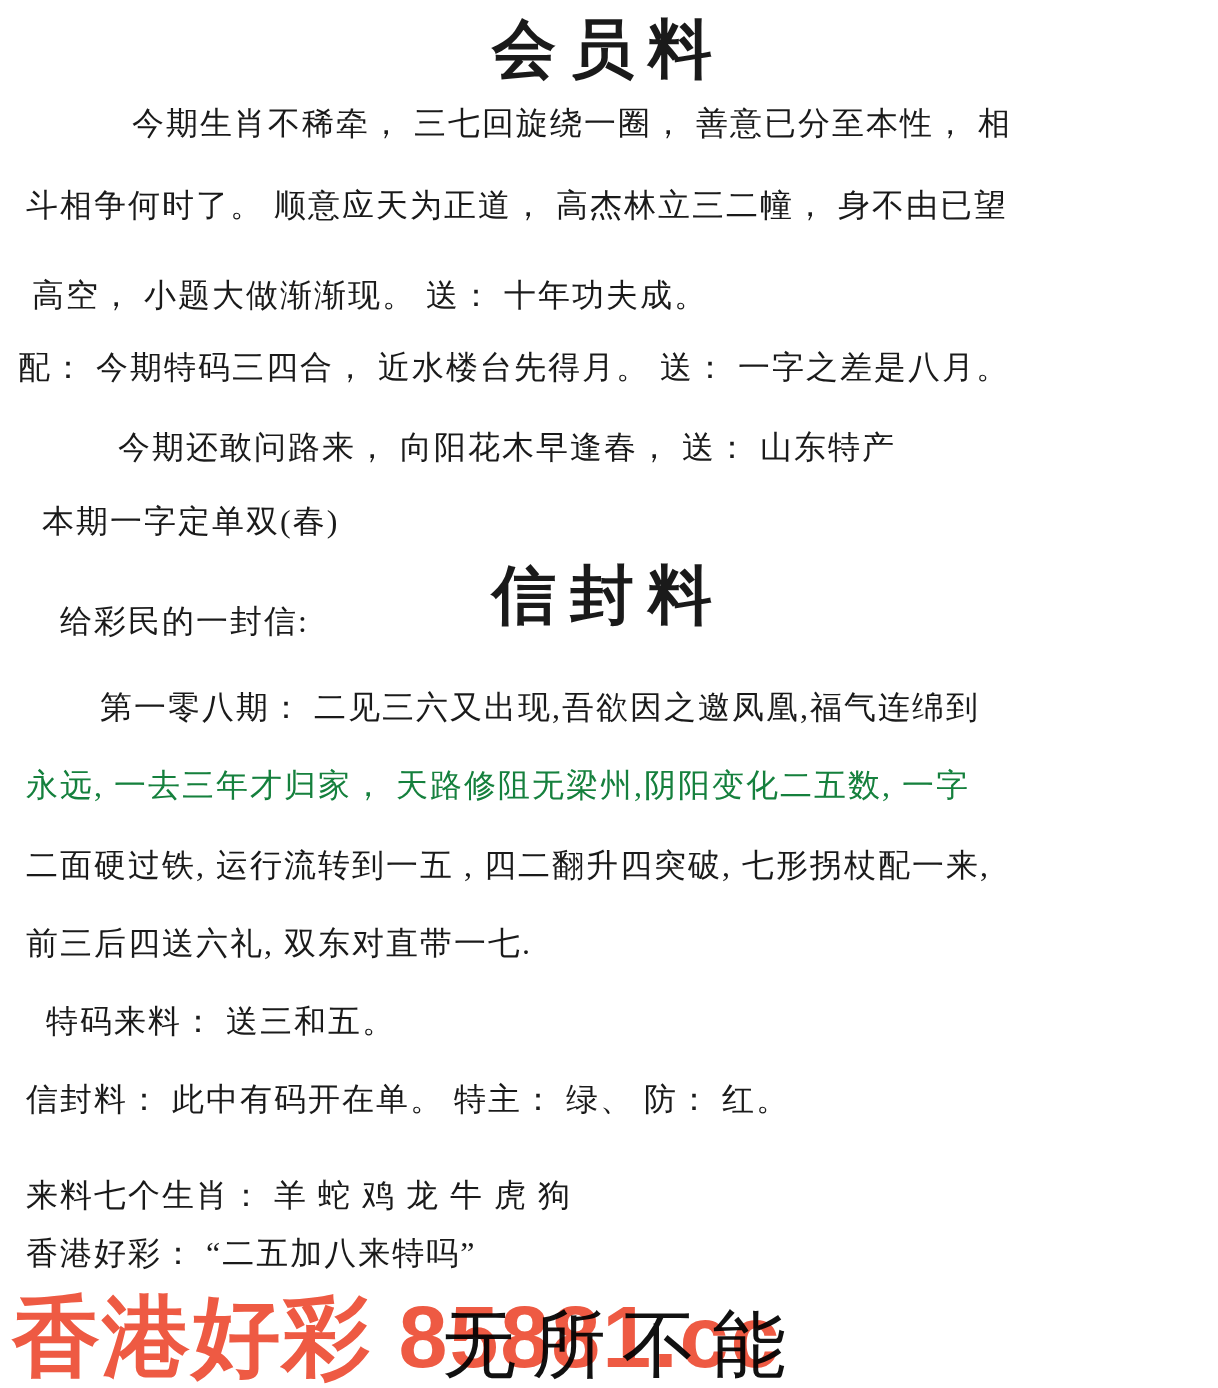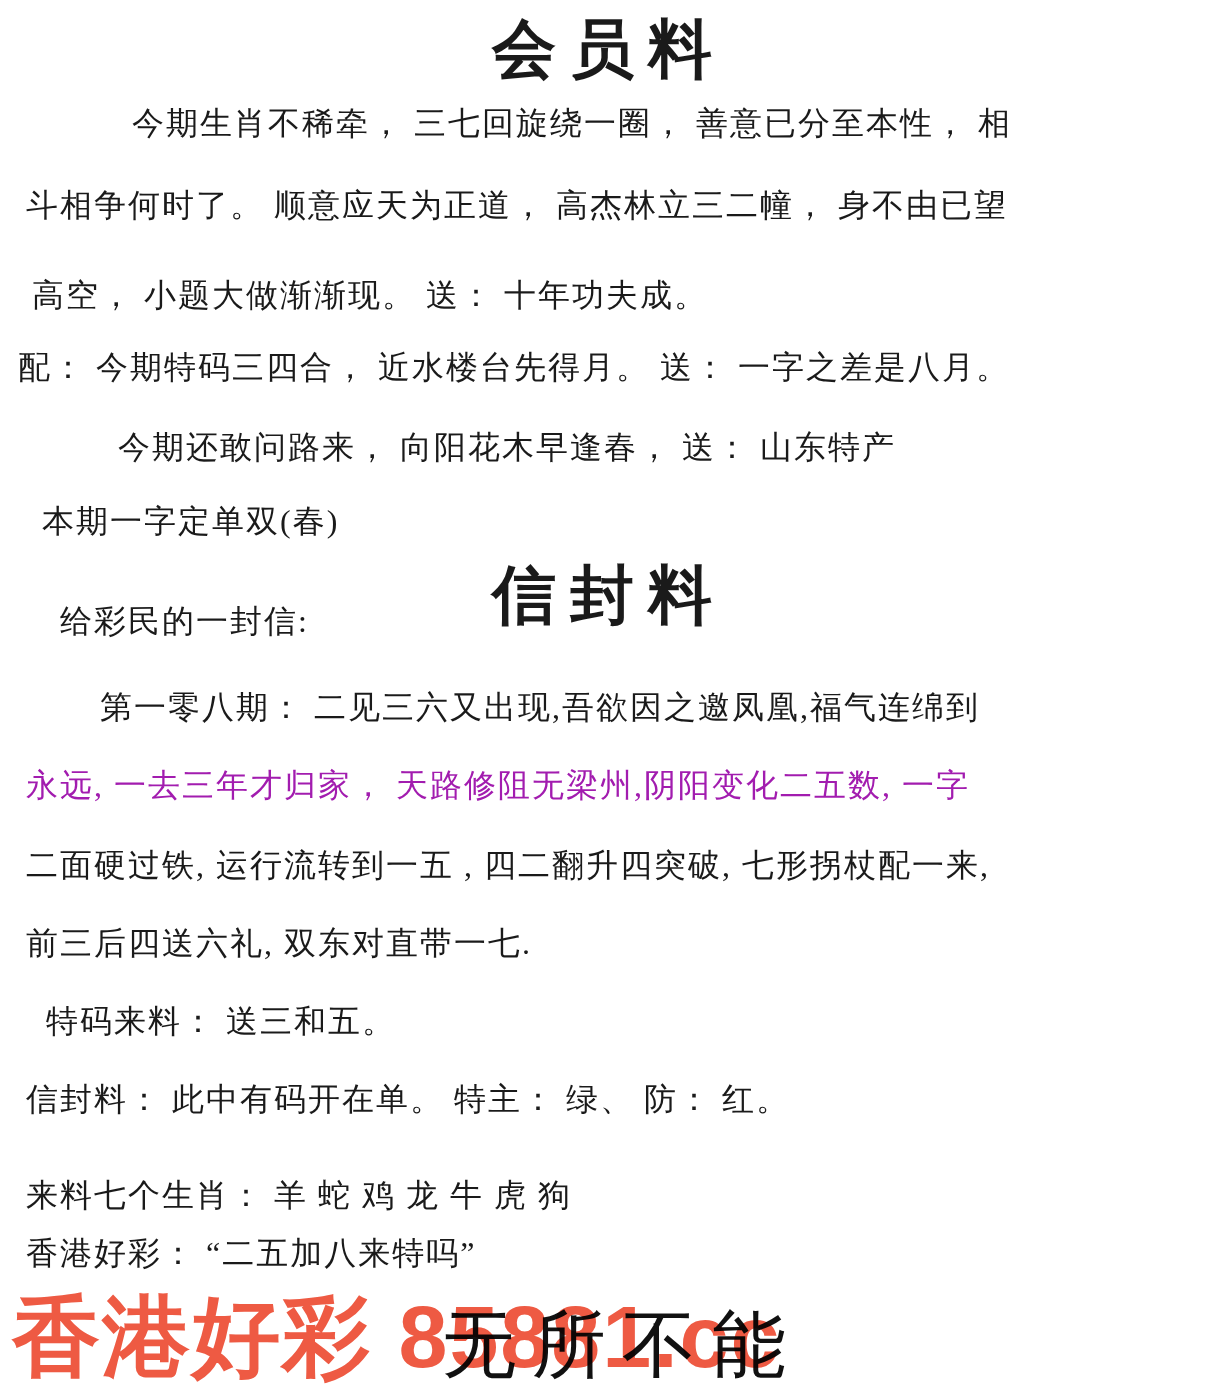--- a/index.html
+++ b/index.html
@@ -20,21 +20,21 @@
     letter-spacing:14px;
     white-space:nowrap;
   }
   .doc-line{
     position:absolute;
     font-size:32px;
     letter-spacing:2px;
     white-space:nowrap;
     line-height:1.2;
   }
-  .faint{color:#a21caf;}
+  .faint{color:#15803d;}
   .footer-ink{
     position:absolute;
     left:442px;top:1296px;
     font-size:74px;
     letter-spacing:16px;
     color:#111;
     white-space:nowrap;
   }
   .footer-watermark{
     position:absolute;

